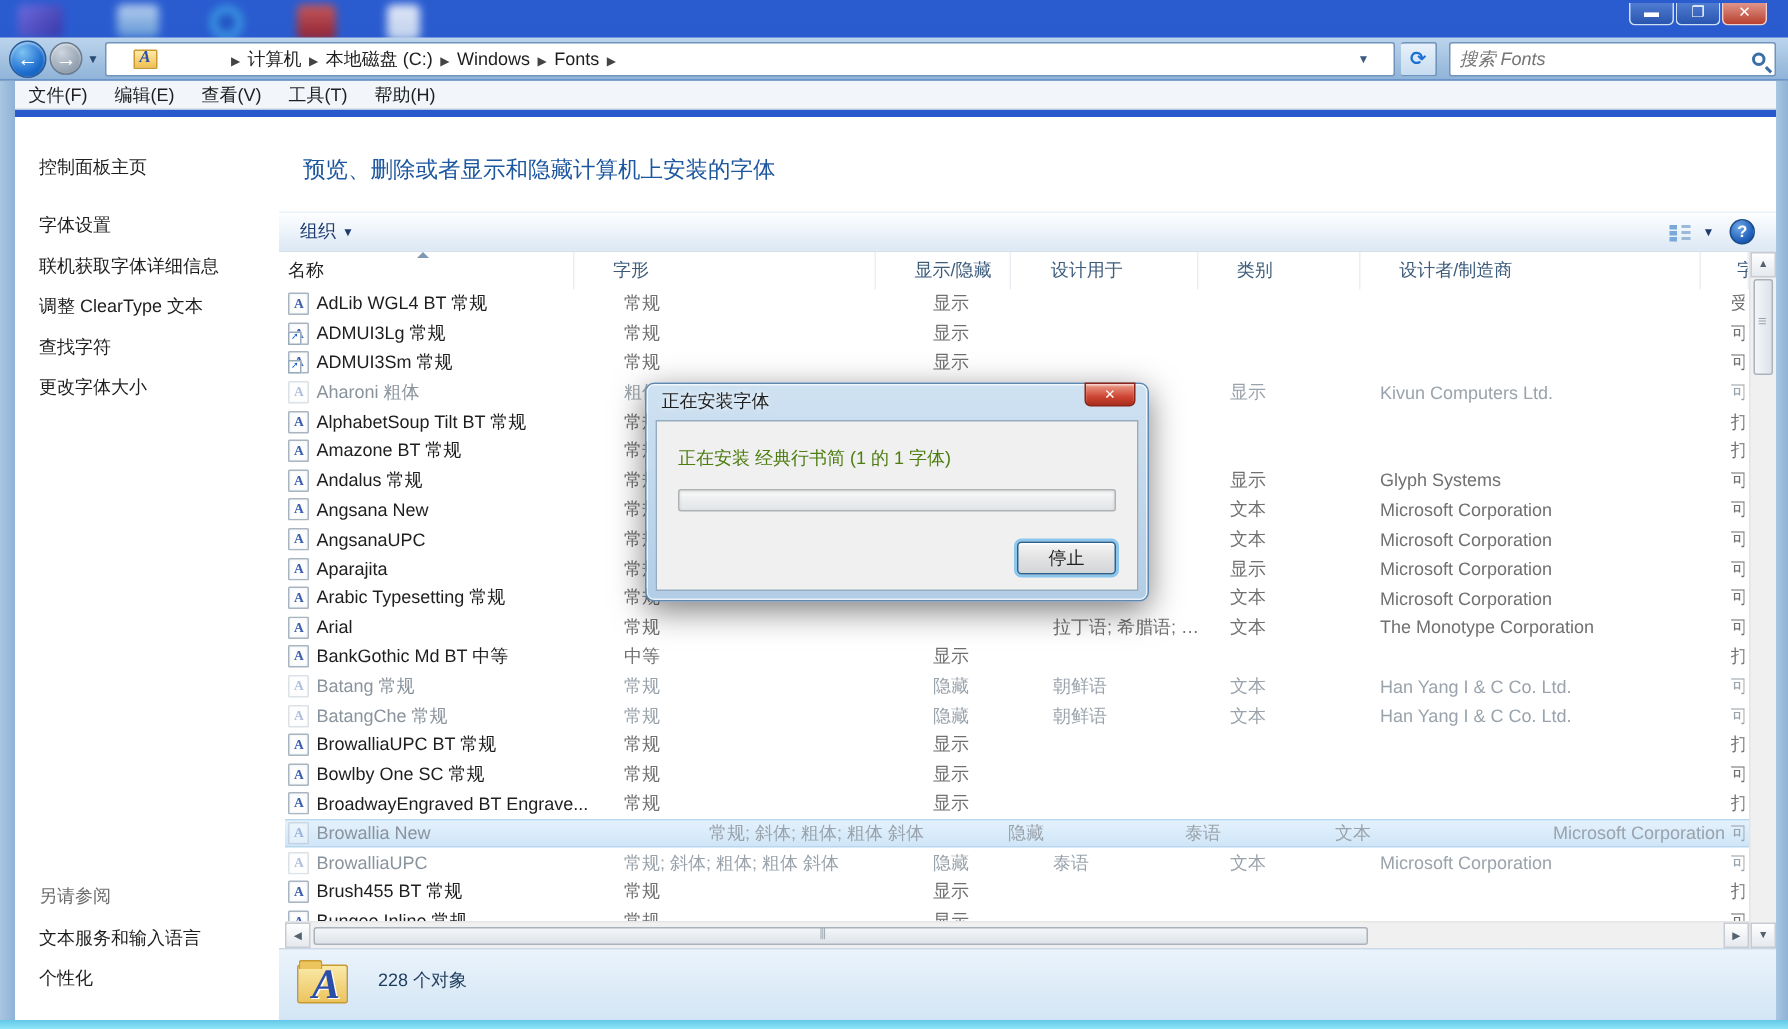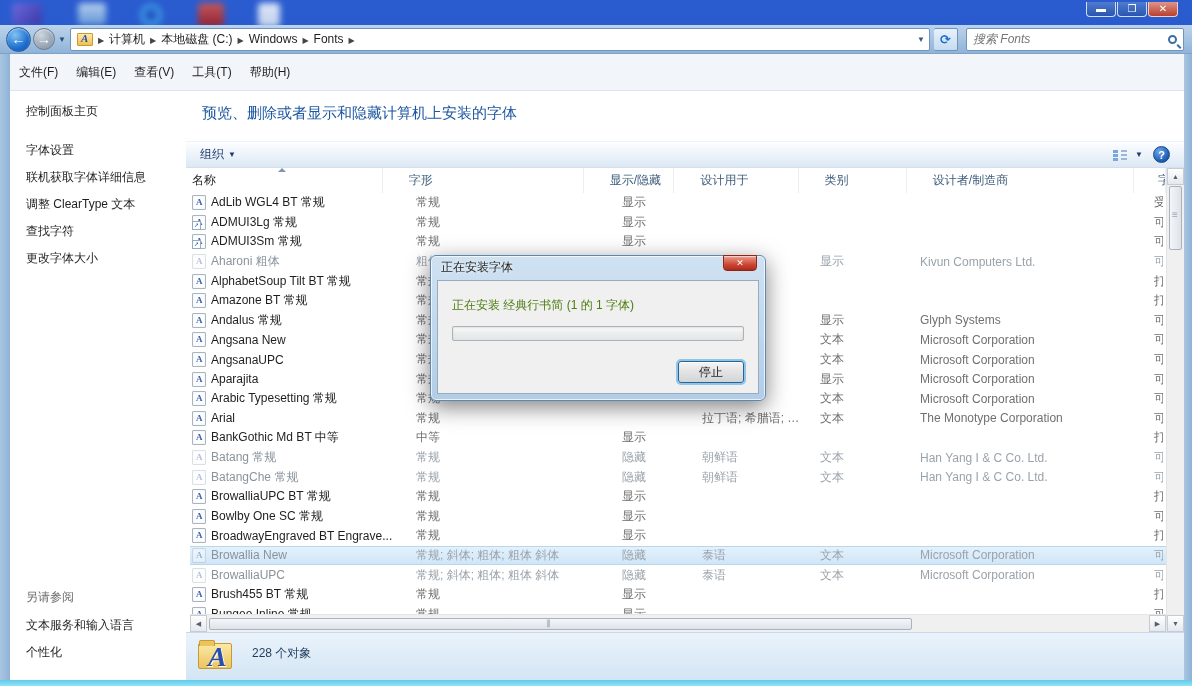--- a/index.html
+++ b/index.html
@@ -20,38 +20,38 @@
     background:linear-gradient(180deg,#bcd4ec 0%,#a6c4e2 50%,#8fb3d8 100%);
     border-bottom:1px solid #7fa3c8; display:flex; align-items:center; z-index:20; }
   .nav-circle { width:25px; height:25px; border-radius:50%; margin-left:6px; flex:0 0 auto;
     display:flex; align-items:center; justify-content:center; color:#fff; font-size:14px; font-weight:bold;
     background:radial-gradient(circle at 35% 30%,#7fc3f2,#1e6fd0 60%,#0b4fa8);
     border:1px solid #2a5c9a; box-shadow:inset 0 1px 2px rgba(255,255,255,.6); cursor:pointer; }
   .nav-circle.fwd { width:22px; height:22px; margin-left:2px;
     background:radial-gradient(circle at 35% 30%,#cdd6e0,#9aa7b6 60%,#7d8b9c); border-color:#6d7d90; }
   .nav-drop { color:#2a4c74; font-size:8px; margin:0 4px 0 3px; cursor:pointer; }
   .addressbar { flex:1 1 auto; height:23px; background:#fff; border:1px solid #7094bc; border-radius:2px;
-    display:flex; align-items:center; padding:0 4px; margin-right:4px; overflow:hidden; }
+    display:flex; align-items:center; padding:0 16px; margin-right:4px; overflow:hidden;gap:44px; }
   .crumb-folder { width:16px; height:13px; position:relative; margin:0 4px 0 2px; flex:0 0 auto;
     background:linear-gradient(180deg,#ffe9a8,#f0c050); border:1px solid #c89a30; border-radius:1px; }
   .crumb-folder::before { content:"A"; position:absolute; left:3px; top:-2px; font:italic bold 11px "Liberation Serif",serif; color:#2b4fa8; }
   .crumb { color:#1e1e1e; padding:2px 4px; cursor:pointer; white-space:nowrap; }
   .crumb-sep { color:#444; font-size:8px; padding:0 1px; }
   .addr-caret { margin-left:auto; color:#3a5a80; font-size:8px; cursor:pointer; }
   .refresh-btn { flex:0 0 auto; width:24px; height:23px; border:1px solid #7094bc; border-left:none; border-radius:2px;
     background:linear-gradient(180deg,#e8f1fa,#c7dcf0); color:#1a6fd4; font-size:13px; font-weight:bold;
     display:flex; align-items:center; justify-content:center; margin-right:8px; cursor:pointer; }
   .searchbox { flex:0 0 auto; width:218px; height:23px; background:#fff; border:1px solid #7094bc;
     border-radius:2px; margin-right:8px; display:flex; align-items:center; padding:0 6px; }
   .searchbox input { flex:1; border:none; outline:none; font:italic 12px "Liberation Sans",sans-serif; color:#8a8a8a; background:transparent; }
   .mag-icon { width:9px; height:9px; border:2px solid #3a6ea5; border-radius:50%; position:relative; flex:0 0 auto; }
   .mag-icon::after { content:""; position:absolute; width:2px; height:5px; background:#3a6ea5;
     left:8px; top:7px; transform:rotate(-45deg); }
 
-  .menubar { position:absolute; top:54px; left:10px; right:8px; height:37px; background:#f2f6fb;
+  .menubar { position:absolute; top:54px; left:10px; right:8px; height:19px; background:#f2f6fb;
     border-bottom:1px solid #dde5ee; display:flex; align-items:center; z-index:15; }
   .menu-item { padding:4px 9px; color:#1e1e1e; cursor:pointer; }
   .side-border { position:absolute; top:54px; bottom:6px; width:10px; background:linear-gradient(90deg,#a9c6e2,#8fb2d6); z-index:14; }
   .side-border.left { left:0; width:10px; }
   .side-border.right { right:0; width:8px; }
   .bottom-border { position:absolute; left:0; right:0; bottom:0; height:6px;
     background:linear-gradient(180deg,#62c9e8,#8fe4f6); z-index:14; }
 
   
   .content { position:absolute; top:78px; left:10px; right:8px; bottom:6px; background:#fff; display:flex; z-index:10; }
@@ -81,21 +81,21 @@
 
   .list-wrap { flex:1; display:flex; min-height:0; padding-left:4px; }
   .list-cols { flex:1; min-width:0; display:flex; flex-direction:column; }
   .hdr-row { display:flex; height:25px; align-items:stretch; flex:0 0 auto;gap:20px; }
   .hdr-cell { color:#3d5c7c; display:flex; align-items:center; padding-left:6px;
     border-right:1px solid #ebeef2; position:relative; cursor:pointer; white-space:nowrap; overflow:hidden; }
   .sort-asc { position:absolute; top:0; left:46%; width:0; height:0;
     border-left:4px solid transparent; border-right:4px solid transparent; border-bottom:4px solid #7d97b4; }
   .rows { flex:1; overflow:hidden; }
   .row { display:flex; height:19.6px; align-items:center; cursor:default; }
-  .row.selected { background:linear-gradient(180deg,#e4f1fc,#cfe6f8); border-top:1px solid #b6d7ef; border-bottom:1px solid #b6d7ef; }
+  .row.selected { background:linear-gradient(180deg,#e4f1fc,#cfe6f8); border-top:1px solid #b6d7ef; border-bottom:1px solid #b6d7ef;text-align:right; }
   .cell { white-space:nowrap; overflow:hidden; padding-left:6px; color:#707070; }
   .c-name { width:220px; color:#1e1e1e; display:flex; align-items:center; gap:5px; padding-left:2px; }
   .c-style { width:206px; } .c-show { width:80px; } .c-designed { width:118px; }
   .c-category { width:100px; } .c-designer { width:236px; } .c-embed { width:13px; padding-left:4px; }
   .row.hidden-font .cell { color:#9aa3ab; }
   .row.hidden-font .c-name { color:#8a939c; }
   .font-icon { width:14px; height:15px; flex:0 0 auto; background:#fdfdfd; border:1px solid #a8b4c0; border-radius:1px;
     position:relative; box-shadow:inset 0 0 2px #e8eef4; }
   .font-icon::before { content:"A"; position:absolute; left:3px; top:1px; font:bold 9px "Liberation Serif",serif; color:#3a5fb0; }
   .row.hidden-font .font-icon { opacity:.4; }

